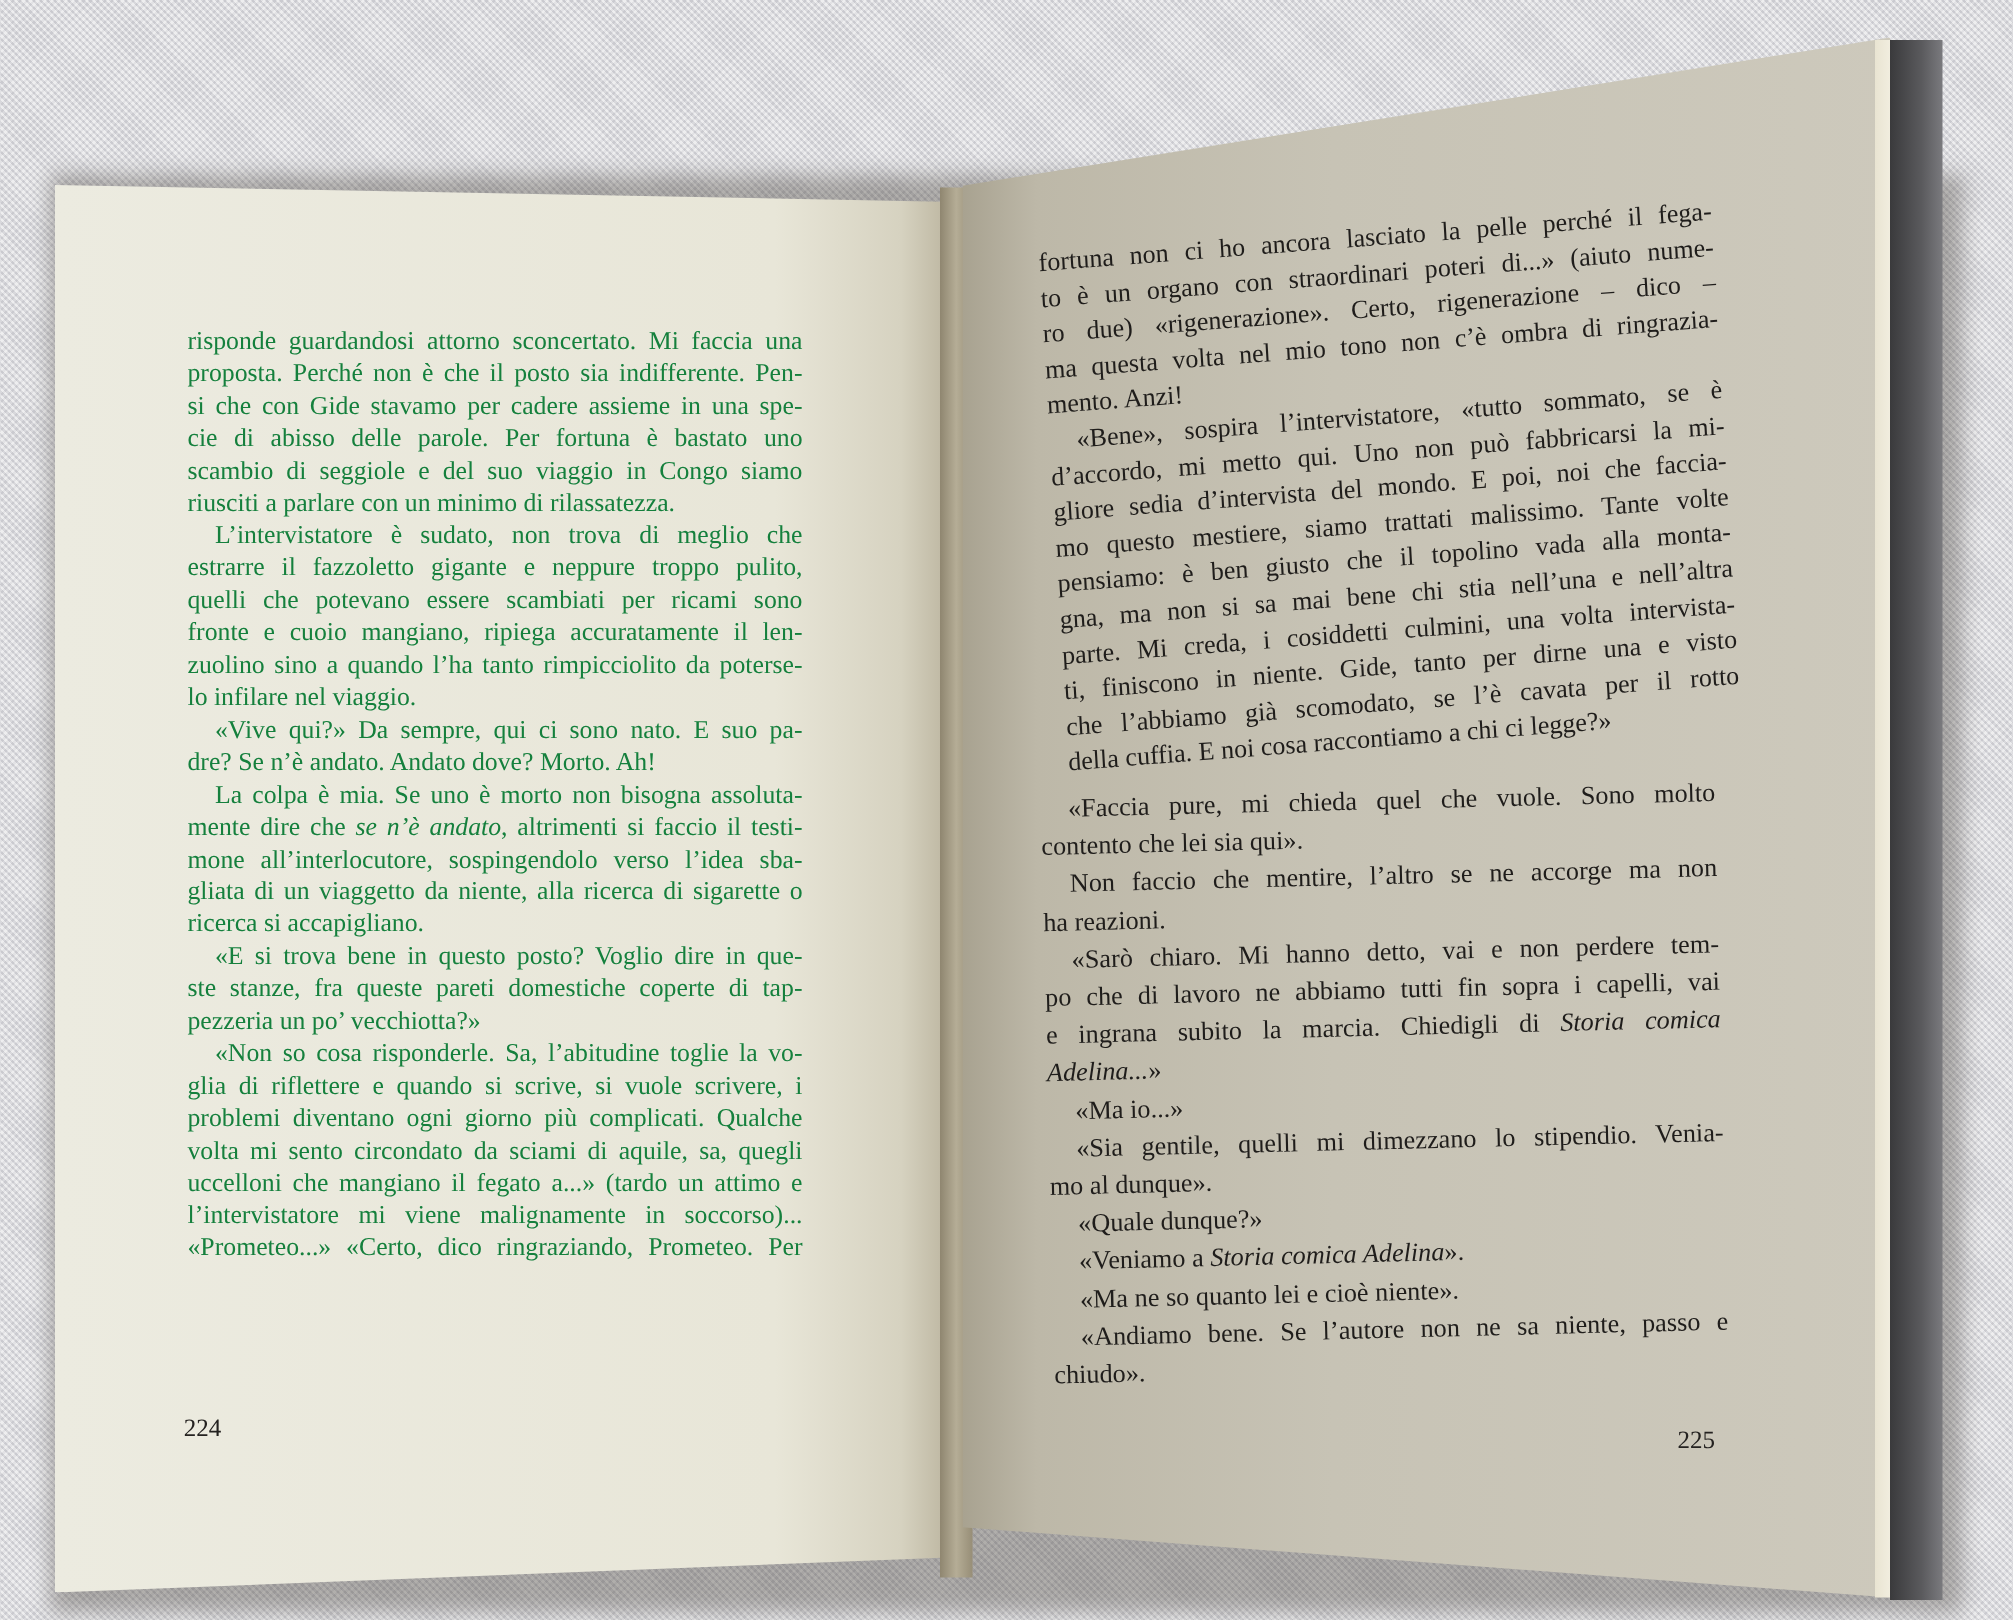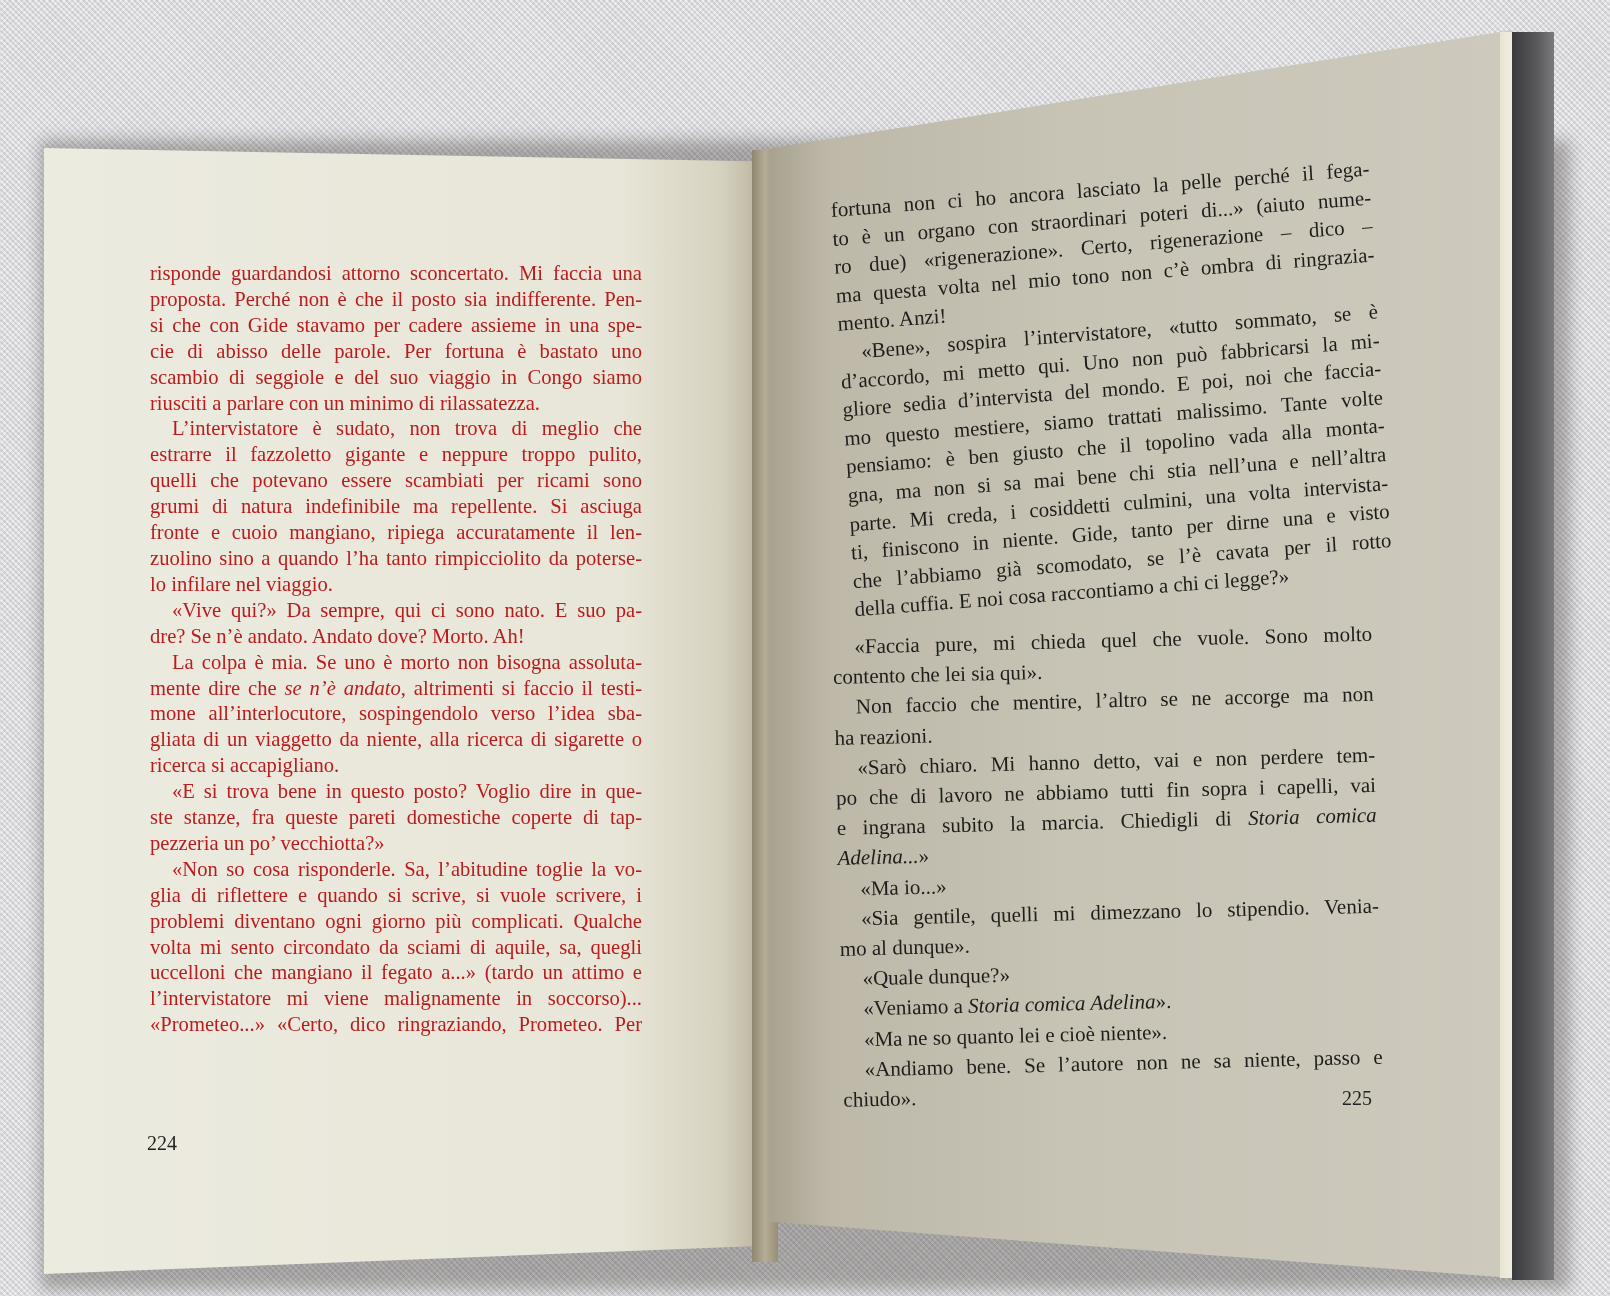--- a/index.html
+++ b/index.html
@@ -34,21 +34,21 @@
     }
     .fore-edge {
       position: absolute; left: 1500px; top: 32px; width: 14px; height: 1246px;
       background: linear-gradient(90deg, #e9e4d2, #f3efe1);
     }
     .cover-edge {
       position: absolute; left: 1512px; top: 32px; width: 42px; height: 1248px;
       background: linear-gradient(90deg, #3a3a3c, #5a5a5d 60%, #7a7a7e);
     }
     .text-block {
-      position: absolute; color: #b91c1c;
+      position: absolute; color: #15803d;
       font-size: 20.6px; line-height: 25.9px;
     }
     .left-text { left: 150px; top: 261px; width: 492px; }
     .right-text {
       left: 830px; top: 196px; width: 540px;
       transform-origin: 0 0;
       transform: rotate(-4.4deg) skewX(-1deg);
       color: #1f1d1b;
       font-size: 20.9px; line-height: 28.6px;
     }
@@ -61,21 +61,21 @@
       display: block; white-space: nowrap;
       text-align: justify; text-align-last: justify;
     }
     .line.last { text-align-last: left; }
     .line.indent { padding-left: 22px; }
     .it { font-style: italic; }
     .page-number {
       position: absolute; color: #242220; font-size: 20px;
     }
     .pn-left { left: 147px; top: 1132px; }
-    .pn-right { left: 1342px; top: 1087px; }
+    .pn-right { left: 1342px; top: 1141px; }
   </style>
 </head>
 <body>
 
 <div class="book-shadow"></div>
 
 <div class="page page-left"></div>
 <div class="gutter"></div>
 <div class="page page-right"></div>
 <div class="fore-edge"></div>
@@ -84,21 +84,20 @@
 <div class="text-block left-text">
   <span class="line">risponde guardandosi attorno sconcertato. Mi faccia una</span>
   <span class="line">proposta. Perché non è che il posto sia indifferente. Pen-</span>
   <span class="line">si che con Gide stavamo per cadere assieme in una spe-</span>
   <span class="line">cie di abisso delle parole. Per fortuna è bastato uno</span>
   <span class="line">scambio di seggiole e del suo viaggio in Congo siamo</span>
   <span class="line last">riusciti a parlare con un minimo di rilassatezza.</span>
   <span class="line indent">L’intervistatore è sudato, non trova di meglio che</span>
   <span class="line">estrarre il fazzoletto gigante e neppure troppo pulito,</span>
   <span class="line">quelli che potevano essere scambiati per ricami sono</span>
-  <span class="line">grumi di natura indefinibile ma repellente. Si asciuga</span>
   <span class="line">fronte e cuoio mangiano, ripiega accuratamente il len-</span>
   <span class="line">zuolino sino a quando l’ha tanto rimpicciolito da poterse-</span>
   <span class="line last">lo infilare nel viaggio.</span>
   <span class="line indent">«Vive qui?» Da sempre, qui ci sono nato. E suo pa-</span>
   <span class="line last">dre? Se n’è andato. Andato dove? Morto. Ah!</span>
   <span class="line indent">La colpa è mia. Se uno è morto non bisogna assoluta-</span>
   <span class="line"><span>mente dire che </span><span class="it">se n’è andato</span><span>, altrimenti si faccio il testi-</span></span>
   <span class="line">mone all’interlocutore, sospingendolo verso l’idea sba-</span>
   <span class="line">gliata di un viaggetto da niente, alla ricerca di sigarette o</span>
   <span class="line last">ricerca si accapigliano.</span>

